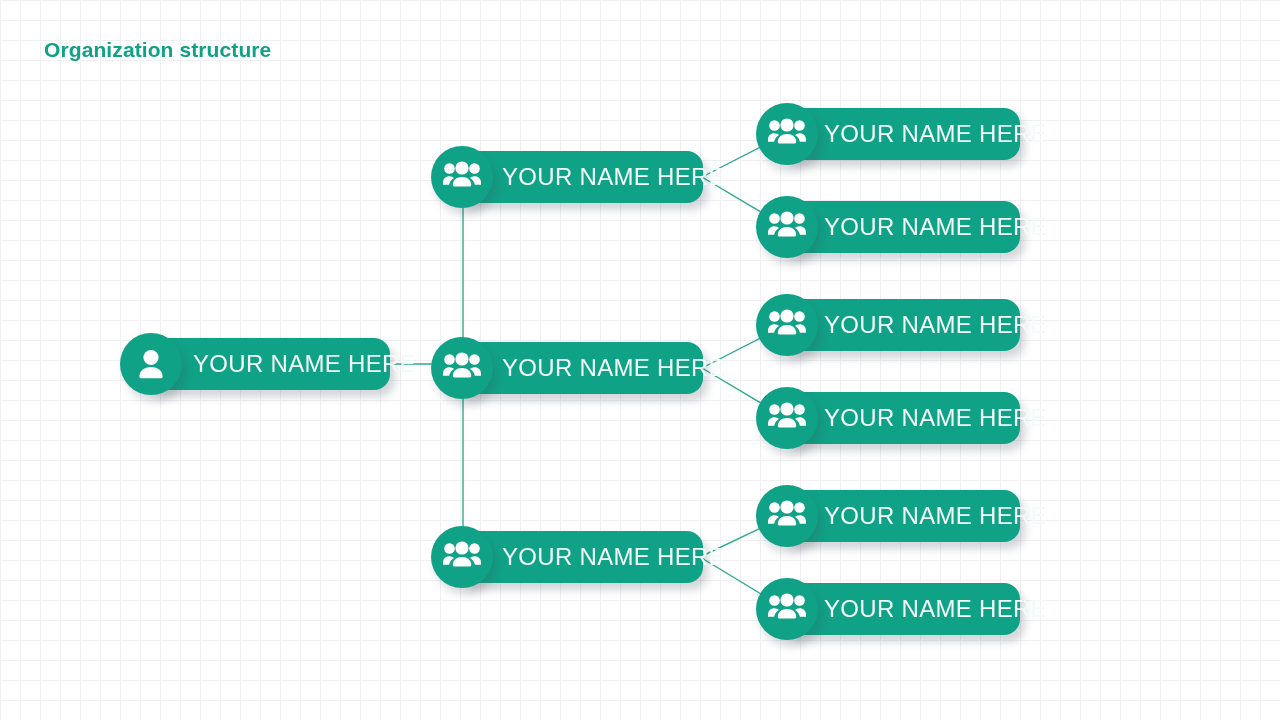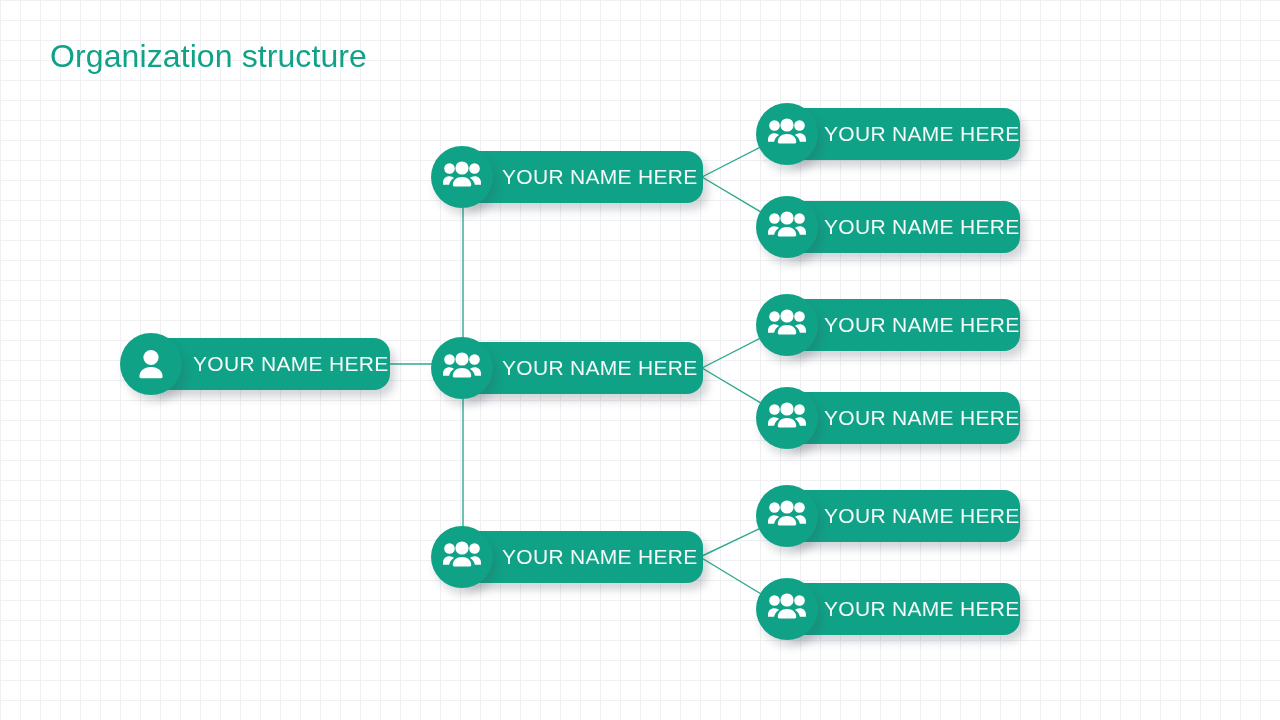--- a/index.html
+++ b/index.html
@@ -26,24 +26,24 @@
       radial-gradient(circle, #e9e9ec 0.6px, transparent 0.7px),
       linear-gradient(to right, #f0f0f3 1px, transparent 1px),
       linear-gradient(to bottom, #f0f0f3 1px, transparent 1px);
     background-size: 4px 4px, 20px 20px, 20px 20px;
     background-position: 0 0, 0 0, 0 0;
   }
 
   
   #title {
     position: absolute;
-    left: 50px;
+    left: 44px;
     top: 38px;
-    font-size: 32px;
-    font-weight: normal;
+    font-size: 21px;
+    font-weight: bold;
     color: #10a287;
     letter-spacing: 0.1px;
     white-space: nowrap;
   }
 
   
   #connectors {
     position: absolute;
     left: 0;
     top: 0;
@@ -85,21 +85,21 @@
     width: 38px;
     height: 32px;
     z-index: 3;
   }
   .node .label {
     position: absolute;
     top: 5px;
     height: 52px;
     line-height: 52px;
     color: #f2fbf9;
-    font-size: 21px;
+    font-size: 24px;
     letter-spacing: 0.3px;
     white-space: nowrap;
     z-index: 3;
   }
 
   
   .node.root .label      { left: 73px; }
   .node.branch .label    { left: 71px; }
   .node.leaf .label      { left: 68px; }
 </style>

